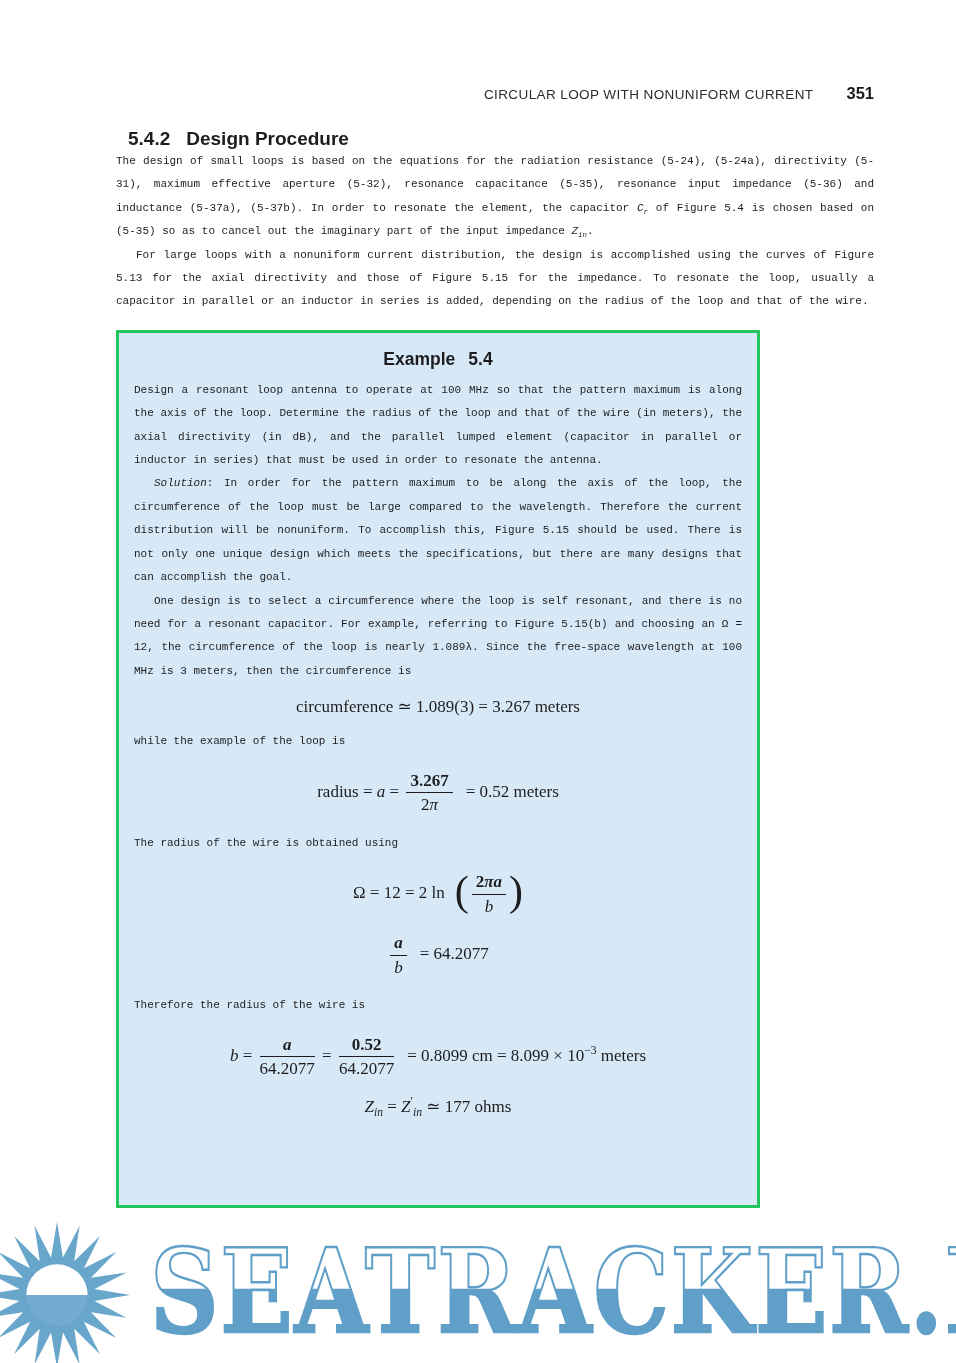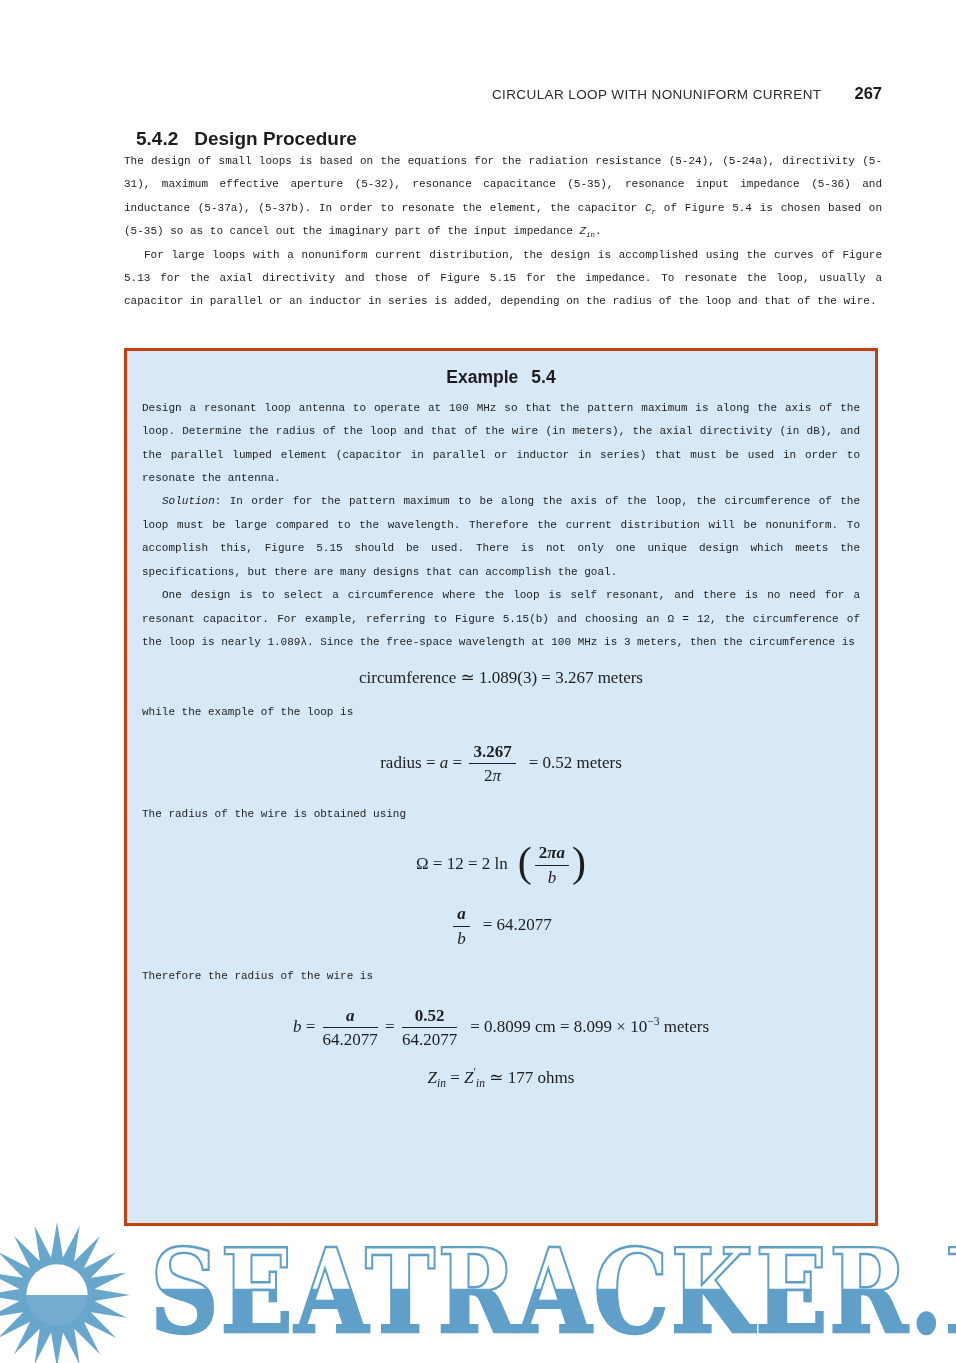--- a/index.html
+++ b/index.html
@@ -1,34 +1,34 @@
 <!DOCTYPE html>
 <html><head>
 <meta charset="utf-8">
 <style>
   html,body{margin:0;padding:0;}
   body{
     width:956px;height:1363px;background:#ffffff;position:relative;overflow:hidden;
     font-family:"Liberation Serif",serif;color:#1d1d1f;
   }
-  .content{position:absolute;left:92px;top:0;width:758px;padding-left:32px;}
+  .content{position:absolute;left:84px;top:0;width:758px;padding-left:32px;}
   .running-header{display:flex;justify-content:flex-end;align-items:baseline;padding-top:84px;
     font-family:"Liberation Sans",sans-serif;}
   .rh-title{font-size:13.5px;letter-spacing:0.4px;color:#2c2c2e;}
   .rh-page{font-size:16.5px;font-weight:bold;margin-left:33px;color:#1a1a1c;}
   .section-heading{margin:25px 12px 0;font-family:"Liberation Sans",sans-serif;font-weight:bold;
     font-size:19px;display:flex;gap:16px;}
   p.body{margin:0;font-size:11px;line-height:23.4px;text-align:justify;font-family:Liberation Mono, monospace;}
   .first{margin-top:14px;}
   .indent{text-indent:20px;}
   i.var{font-style:italic;}
   sub{font-size:68%;font-style:italic;line-height:0;}
   sup{font-size:68%;line-height:0;}
-  .example-box{box-sizing:border-box;margin-top:34px;width:754px;height:878px;
-    background:#d7e9f6;border:3px solid #c2410c;padding:13px 15px 0;}
+  .example-box{box-sizing:border-box;margin-top:16px;width:644px;height:878px;
+    background:#d7e9f6;border:3px solid #22c55e;padding:13px 15px 0;}
   .ex-title{text-align:center;font-family:"Liberation Sans",sans-serif;font-weight:bold;
     font-size:17.5px;margin:3px 0 9px;}
   .ex-title .num{margin-left:13px;}
   .eq{text-align:center;font-size:17px;margin:13px 0;}
   .eq-tall{margin:17px 0;}
   .frac{display:inline-block;vertical-align:middle;text-align:center;line-height:1.15;margin:0 3px;}
   .frac .num{display:block;border-bottom:1.2px solid #1d1d1f;padding:0 4px 2px;font-weight:bold;}
   .frac .den{display:block;padding-top:2px;}
   .bp{font-size:42px;font-weight:normal;vertical-align:middle;line-height:0;position:relative;top:-3px;}
   .wsp{display:inline-block;width:10px;}
@@ -42,21 +42,21 @@
   .wm-outline{color:transparent;-webkit-text-stroke:2.4px #5f9fc8;}
   .wm-fill{color:#5f9fc8;clip-path:inset(48% 0 0 0);}
 </style>
 </head>
 <body>
 
 <div class="content">
 
   <div class="running-header">
     <span class="rh-title">CIRCULAR LOOP WITH NONUNIFORM CURRENT</span>
-    <span class="rh-page">267</span>
+    <span class="rh-page">351</span>
   </div>
 
   <h2 class="section-heading">
     <span>5.4.2</span>
     <span>Design Procedure</span>
   </h2>
 
   <p class="body first"><span>The design of small loops is based on the equations for the radiation resistance (5-24), (5-24a), directivity (5-31), maximum effective aperture (5-32), resonance capacitance (5-35), resonance input impedance (5-36) and inductance (5-37a), (5-37b). In order to resonate the element, the capacitor </span><i class="var">C</i><sub>r</sub><span> of Figure 5.4 is chosen based on (5-35) so as to cancel out the imaginary part of the input impedance </span><i class="var">Z</i><sub>in</sub><span>.</span></p>
 
   <p class="body indent">For large loops with a nonuniform current distribution, the design is accomplished using the curves of Figure 5.13 for the axial directivity and those of Figure 5.15 for the impedance. To resonate the loop, usually a capacitor in parallel or an inductor in series is added, depending on the radius of the loop and that of the wire.</p>

